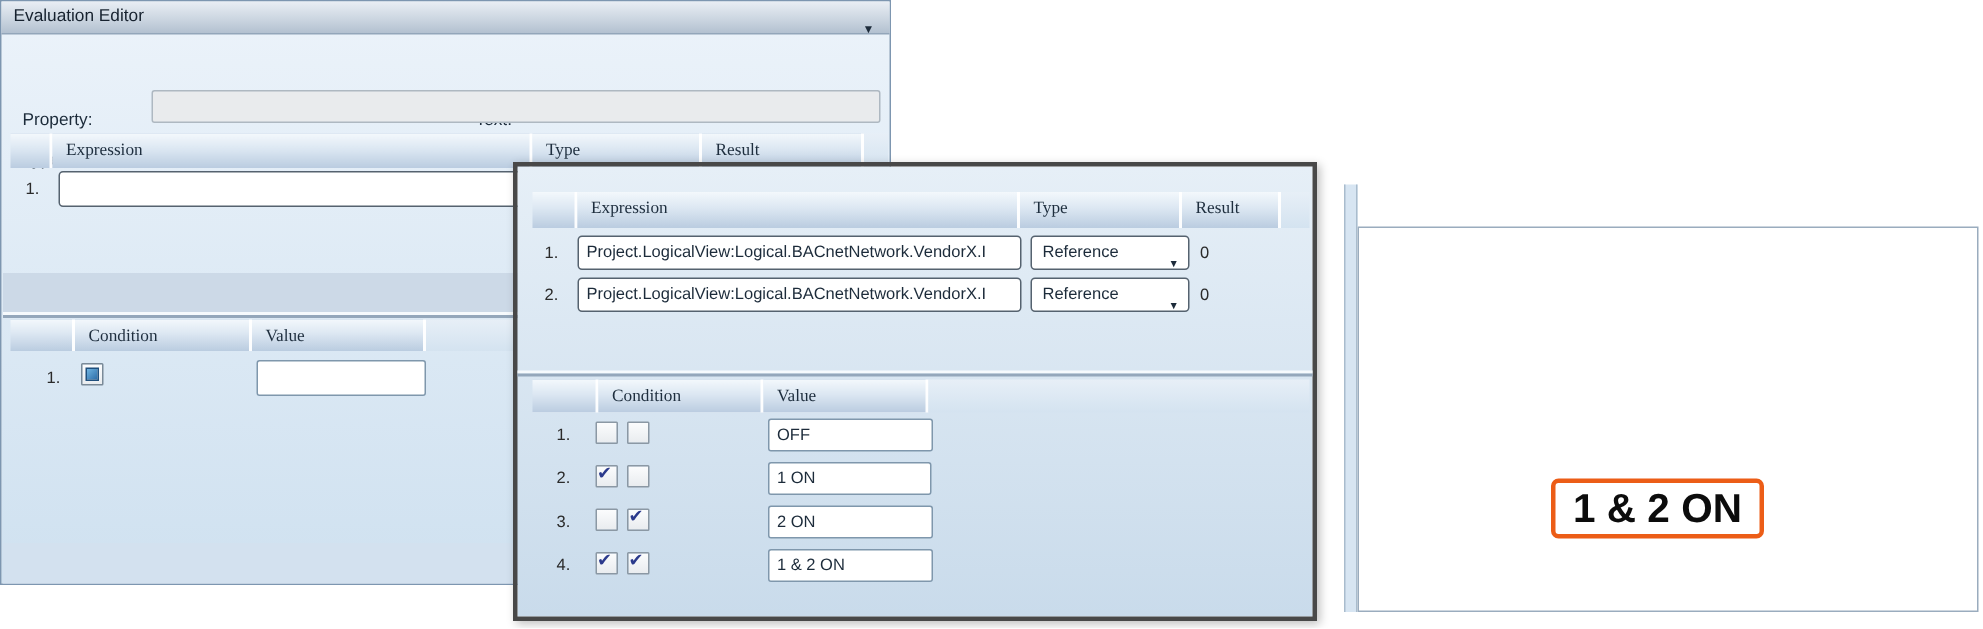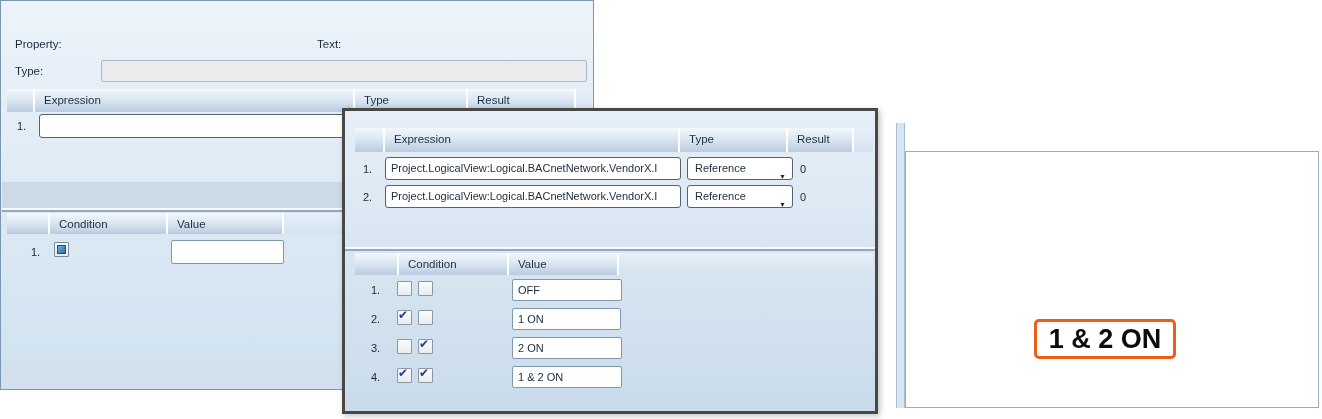--- a/index.html
+++ b/index.html
@@ -8,30 +8,30 @@
   #stage{position:relative;width:1322px;height:419px;background:#fff;overflow:hidden;}
 
   
   .ee-panel{position:absolute;left:0;top:0;width:594px;height:390px;
     border:1px solid #7d96b0;background:linear-gradient(#ecf3fa,#cfe1f0);}
   .ee-header{position:absolute;left:0;top:0;right:0;height:22px;
     background:linear-gradient(#e9eef4,#ccd6e1 55%,#b3c1d0);
     border-bottom:1px solid #93a6ba;font-size:11.5px;line-height:21px;
     padding-left:8px;color:#16212e;}
   .ee-header .win-arrow{position:absolute;right:10px;top:8px;font-size:8px;color:#1d2b3a;}
-  .lbl{position:absolute;font-size:11.5px;color:#1c2b3a;}
+  .lbl{position:absolute;font-size:11.5px;color:#1c2b3a;margin-top:36px;}
   .combo{position:absolute;height:24px;border:1px solid #55626f;border-radius:3px;
     background:#fff;font-size:11.5px;line-height:22px;padding:0 18px 0 7px;
     white-space:nowrap;overflow:hidden;}
   .combo .arr{position:absolute;right:6px;top:8px;font-size:7px;color:#1d2b3a;}
   .combo.hl{background:linear-gradient(#e4f1fc,#bcdcf4);}
   .field{position:absolute;border:1px solid #7f97ac;background:#fff;border-radius:2px;
     font-size:11px;line-height:20px;padding:0 5px;white-space:nowrap;overflow:hidden;}
   .field.disabled{background:#e9ebed;border-color:#aeb8c1;}
-  .gridhead{position:absolute;height:23px;}
+  .gridhead{position:absolute;height:23px;font-family:Liberation Serif, serif;}
   .hcell{position:absolute;top:0;height:23px;
     background:linear-gradient(#f3f8fc,#dce7f2 45%,#bacce0);
     border-right:2px solid rgba(255,255,255,.95);
     font-size:11.5px;line-height:22px;padding-left:9px;color:#1e2e3e;
     white-space:nowrap;overflow:hidden;}
   .hcell.blank{padding-left:0;}
   .hcell.filler{background:linear-gradient(#e7eff7,#d4e3f0);border-right:none;}
   .rownum{position:absolute;font-size:11px;color:#2a2a2a;}
   .band{position:absolute;background:#ccd9e7;}
   .sep{position:absolute;height:4px;border-top:2px solid #f6fafd;border-bottom:2px solid #94a7bb;}
@@ -66,20 +66,24 @@
     border:3px solid #ec5d17;border-radius:5px;background:#fff;
     font-size:27px;font-weight:bold;color:#0c0c0c;line-height:34px;
     padding:0 8px;text-align:center;white-space:nowrap;}
 </style>
 </head>
 <body>
 
 <div id="stage">
 
   <div class="ee-panel">
+    <div class="ee-header">
+      <span>Evaluation Editor</span>
+      <span class="win-arrow">▼</span>
+    </div>
 
     <div class="lbl" style="left:14px;top:37px;">Property:</div>
     <div class="lbl" style="left:316px;top:37px;">Text:</div>
 
     <div class="lbl" style="left:14px;top:64px;">Type:</div>
     <div class="field disabled" style="left:100px;top:59px;width:486px;height:22px;"></div>
 
     <div class="gridhead" style="left:6px;top:88px;width:585px;">
       <div class="hcell blank" style="left:0;width:28px;"></div>
       <div class="hcell" style="left:28px;width:320px;">Expression</div>

